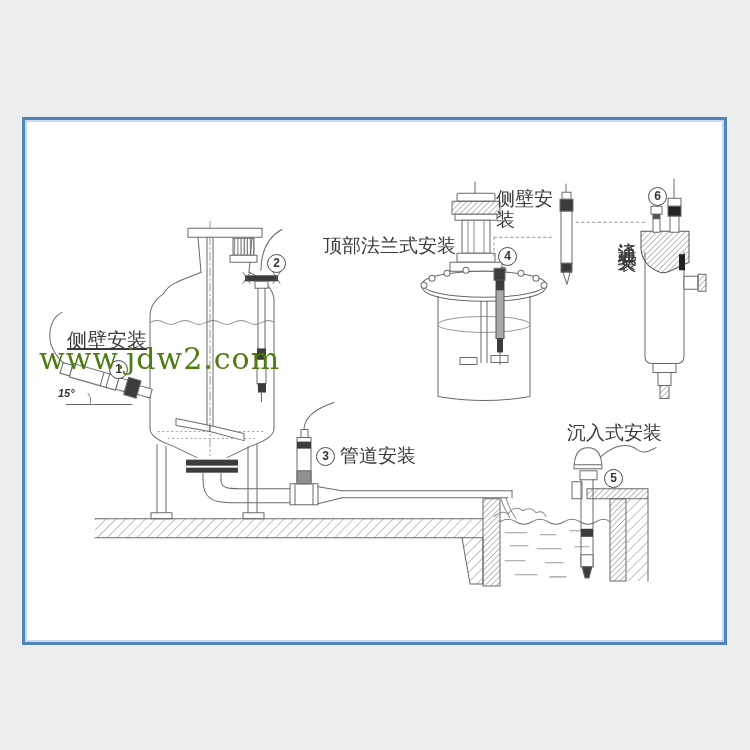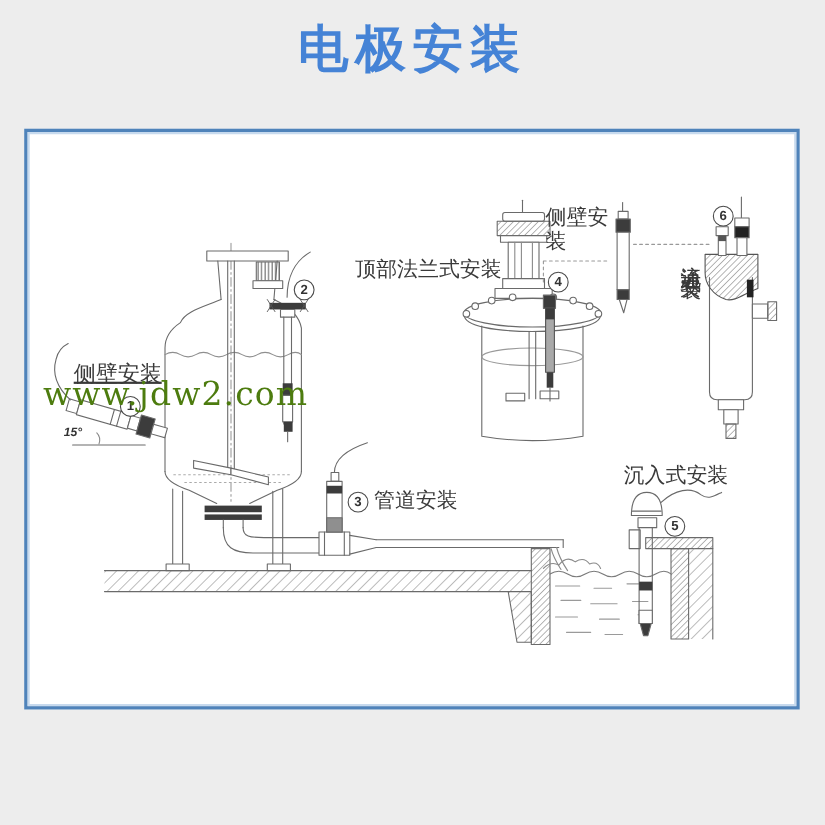--- a/index.html
+++ b/index.html
@@ -26,21 +26,20 @@
     color:#222;line-height:14.8px;}
   .note .bullet{color:#3f7cd0;margin-right:3px;font-size:13px;}
   .caption{position:absolute;left:0;top:656px;width:750px;text-align:center;
     font-size:21px;letter-spacing:2px;color:#141414;}
 </style>
 </head>
 <body>
 
 <div class="page">
 
-  <h1 class="page-title">电极安装</h1>
 
   <div class="diagram-box">
 
     <svg viewBox="25 120 699 521" preserveAspectRatio="none" stroke="#6a6a6a" fill="none" stroke-width="1" stroke-linecap="round" stroke-linejoin="round">
       <defs>
         <pattern id="h1" width="7" height="7" patternUnits="userSpaceOnUse" patternTransform="rotate(45)">
           <line x1="0" y1="0" x2="0" y2="7" stroke="#9a9a9a" stroke-width="1.2"></line>
         </pattern>
         <pattern id="h2" width="4" height="4" patternUnits="userSpaceOnUse" patternTransform="rotate(45)">
           <line x1="0" y1="0" x2="0" y2="4" stroke="#7a7a7a" stroke-width="1"></line>

